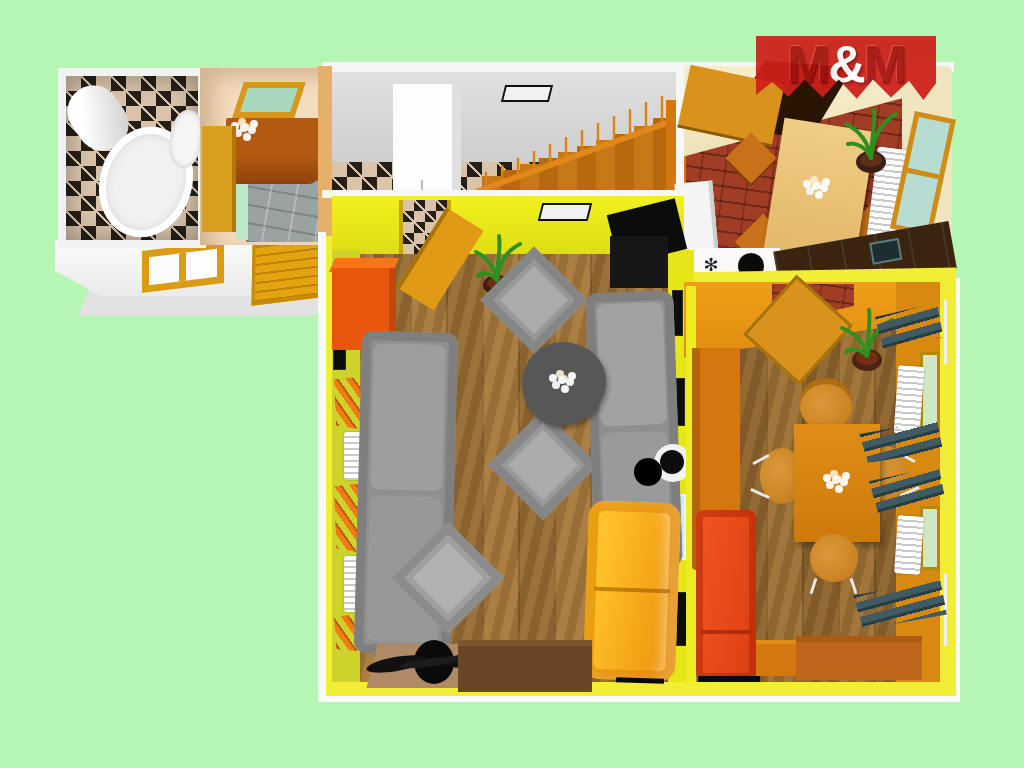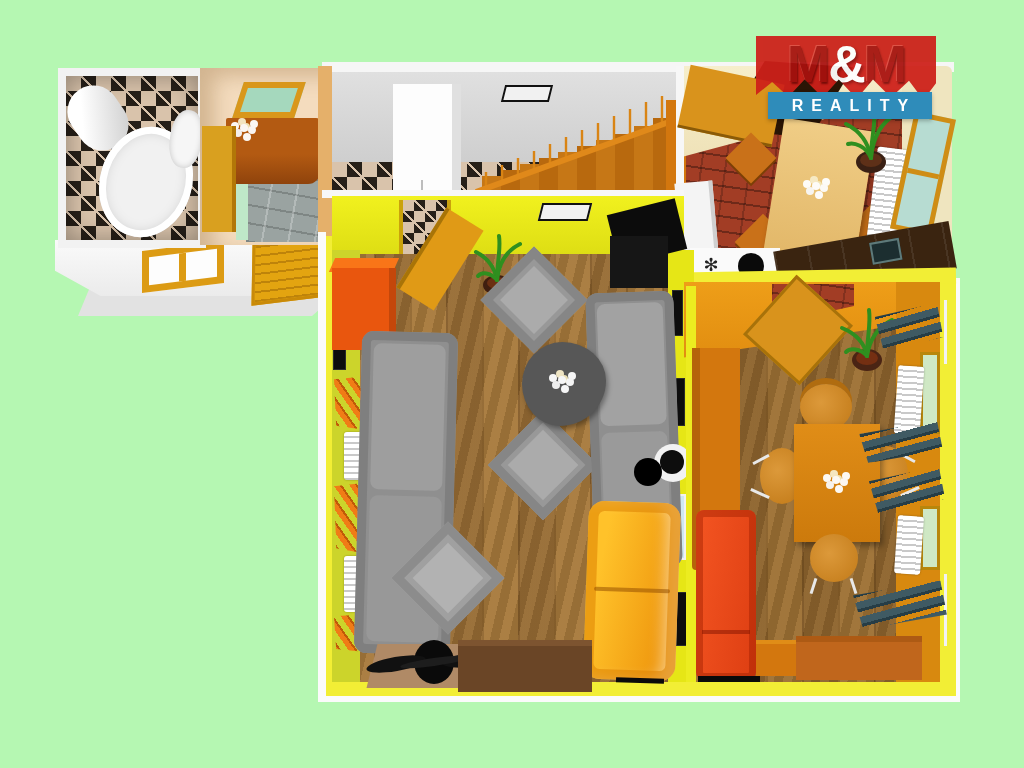--- a/index.html
+++ b/index.html
@@ -329,17 +329,14 @@
   <div class="abs curtain-teal" style="left:870px;top:470px;width:74px;height:40px;transform:rotate(-6deg);"></div>
   <div class="abs curtain-teal" style="left:854px;top:584px;width:92px;height:42px;transform:rotate(-5deg);"></div>
 
   <div class="abs" style="left:698px;top:676px;width:62px;height:6px;background:#0a0a0a;"></div>
 
   <div class="abs logo-red" style="left:756px;top:36px;width:180px;height:64px;">
     <span class="logo-m">M</span>
       <span class="logo-amp">&amp;</span>
       <span class="logo-m">M</span>
   </div>
-  <div class="abs logo-blue" style="left:768px;top:92px;width:164px;height:27px;">
-    <span>REALITY</span>
-  </div>
 
 </div>
 
 </body></html>

